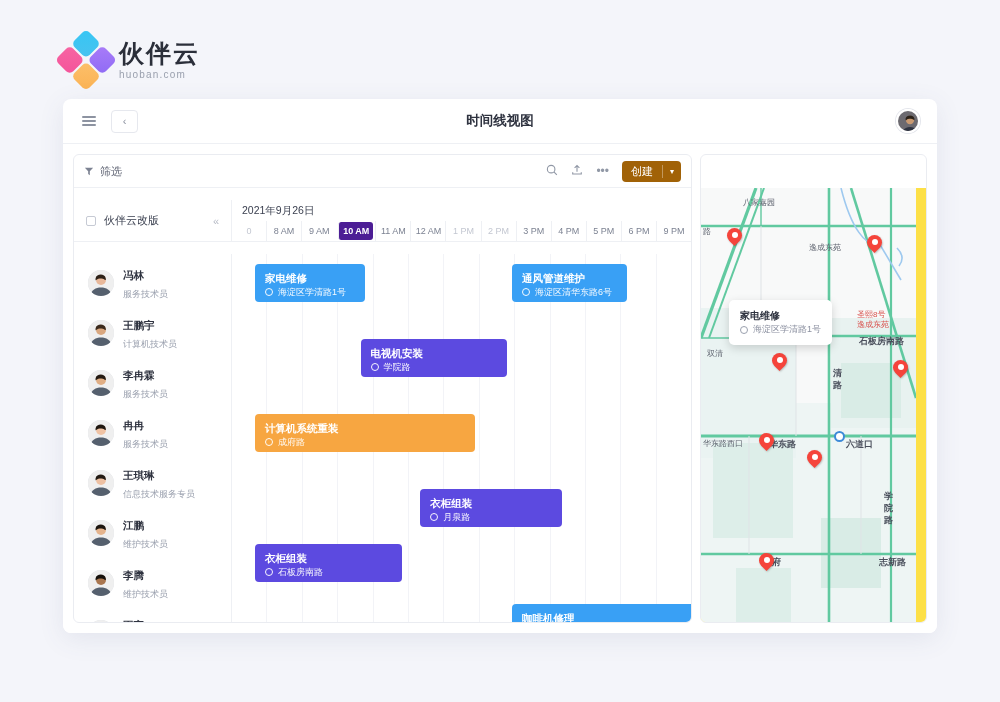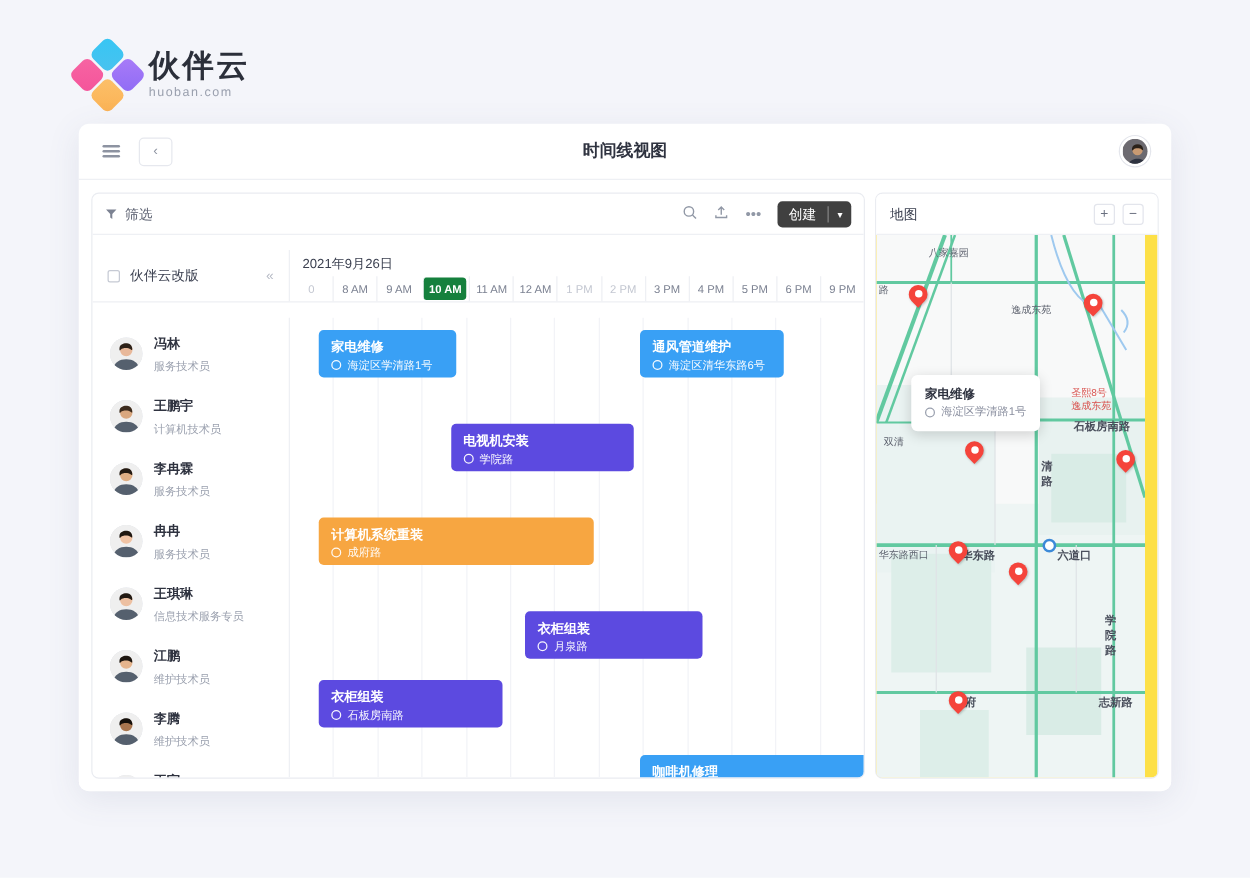--- a/index.html
+++ b/index.html
@@ -41,41 +41,41 @@
   .body { display: flex; height: 489px; padding: 10px; gap: 8px; background: #fff; }
   .left-panel { flex: 0 0 619px; border: 1px solid #eaecf1; border-radius: 6px; overflow: hidden; display: flex; flex-direction: column; gap: 12px; }
   .right-panel { flex: 1; border: 1px solid #eaecf1; border-radius: 6px; overflow: hidden; position: relative; }
 
   
   .toolbar { height: 33px; border-bottom: 1px solid #eef0f4; display: flex; align-items: center; padding: 0 10px; }
   .filter { display: flex; align-items: center; gap: 6px; font-size: 11px; color: #5b6070; cursor: pointer; }
   .funnel { width: 10px; height: 10px; }
   .tb-right { margin-left: auto; display: flex; align-items: center; gap: 13px; }
   .tb-icon { color: #9198a6; font-size: 12px; cursor: pointer; line-height: 1; }
-  .createbtn { display: flex; align-items: center; background: #404040; color: #fff; border-radius: 4px;
+  .createbtn { display: flex; align-items: center; background: #a16207; color: #fff; border-radius: 4px;
                height: 21px; font-size: 11px; cursor: pointer; }
   .createbtn .lbl { padding: 0 9px; }
   .createbtn .div { width: 1px; height: 13px; background: rgba(255,255,255,.35); }
   .createbtn .cv { padding: 0 7px; font-size: 8px; }
 
   
   .hdr { display: flex; border-bottom: 1px solid #eef0f4; }
   .hdr-left { flex: 0 0 158px; border-right: 1px solid #eef0f4; padding: 0 12px; height: 41px;
               display: flex; align-items: center; gap: 8px; }
   .cbx { width: 10px; height: 10px; border: 1px solid #c6cad4; border-radius: 2px; flex: none; cursor: pointer; }
   .hdr-left .nm { font-size: 11px; color: #3b4050; }
   .collapse { margin-left: auto; color: #b6bac5; font-size: 11px; cursor: pointer; }
   .hdr-right { flex: 1; }
   .datelbl { height: 21px; padding-left: 10px; display: flex; align-items: center; font-size: 10.5px; color: #3b4050; }
   .ruler { display: flex; height: 20px; }
   .slot { flex: 1 0 0; border-left: 1px solid #eef0f4; display: flex; align-items: center; justify-content: center;
           font-size: 9px; color: #7c8292; cursor: pointer; }
   .slot:first-child { border-left: none; }
   .slot.dim { color: #c3c7d1; }
-  .slot.active { background: #15803d; color: #fff; border-radius: 3px; margin: 1px 2px; font-weight: bold; }
+  .slot.active { background: #4c1d95; color: #fff; border-radius: 3px; margin: 1px 2px; font-weight: bold; }
 
   
   .sched { flex: 1; display: flex; overflow: hidden; }
   .people { flex: 0 0 158px; border-right: 1px solid #eef0f4; padding-top: 4px; }
   .person { height: 50px; display: flex; align-items: center; gap: 9px; padding: 0 14px; cursor: pointer; }
   .pavatar { width: 26px; height: 26px; border-radius: 50%; flex: none; overflow: hidden; background: #dcdfe6; }
   .pname { font-size: 10.5px; font-weight: bold; color: #2f3340; line-height: 1.35; }
   .prole { font-size: 9px; color: #9aa0ae; line-height: 1.35; }
   .lane-area { flex: 1; position: relative; }
   .grid { position: absolute; inset: 0; display: flex; }
@@ -325,27 +325,20 @@
                 <div class="ev" style="background: rgb(57, 160, 245); left: 61%; width: 42%; top: 350px; height: 38px;">
                   <div class="t">咖啡机修理</div>
                   <div class="a"><span class="pin-s"></span>清华东路</div>
                 </div>
               </div>
           </div>
         </div>
       </div>
 
       <div class="right-panel">
-        <div class="map-hdr">
-          <span class="map-title">地图</span>
-          <div class="map-zoom">
-            <span class="zbtn">+</span>
-            <span class="zbtn">−</span>
-          </div>
-        </div>
         <div class="map-canvas" id="mapcanvas">
           <svg viewBox="0 0 215 440" preserveAspectRatio="none" width="215" height="440">
             <rect x="0" y="0" width="215" height="440" fill="#f8f9f9"></rect>
             <rect x="0" y="215" width="215" height="225" fill="#eef5f4"></rect>
             <rect x="0" y="120" width="95" height="150" fill="#eaf3f2"></rect>
             <rect x="130" y="130" width="85" height="110" fill="#e8f2f0"></rect>
             <rect x="12" y="255" width="80" height="95" fill="#ddeee9"></rect>
             <rect x="140" y="175" width="60" height="55" fill="#d9ece6"></rect>
             <rect x="120" y="330" width="60" height="70" fill="#d9ece6"></rect>
             <rect x="35" y="380" width="55" height="55" fill="#ddeee9"></rect>

